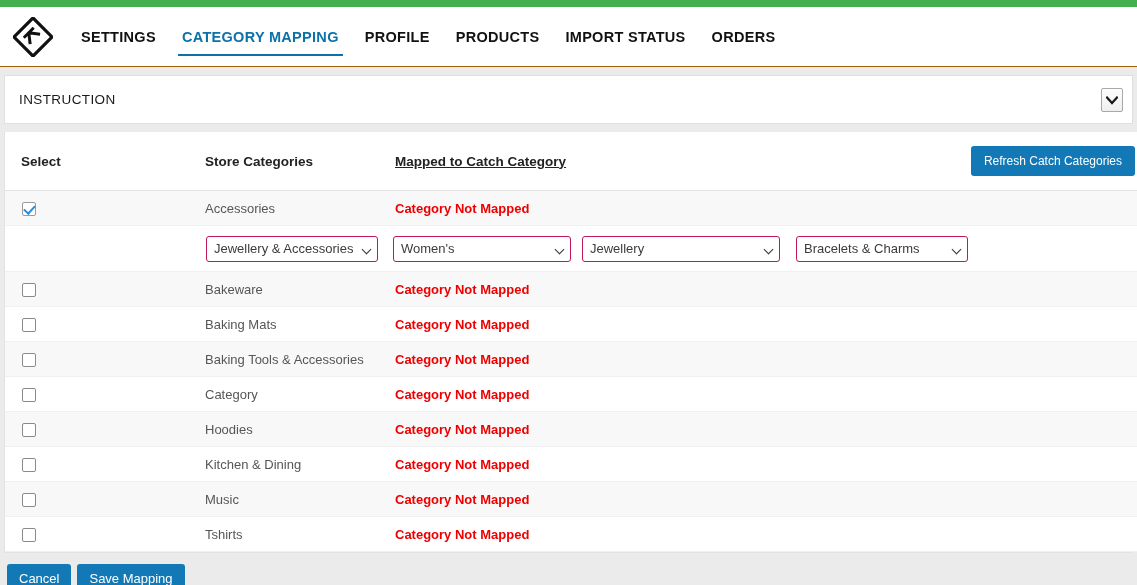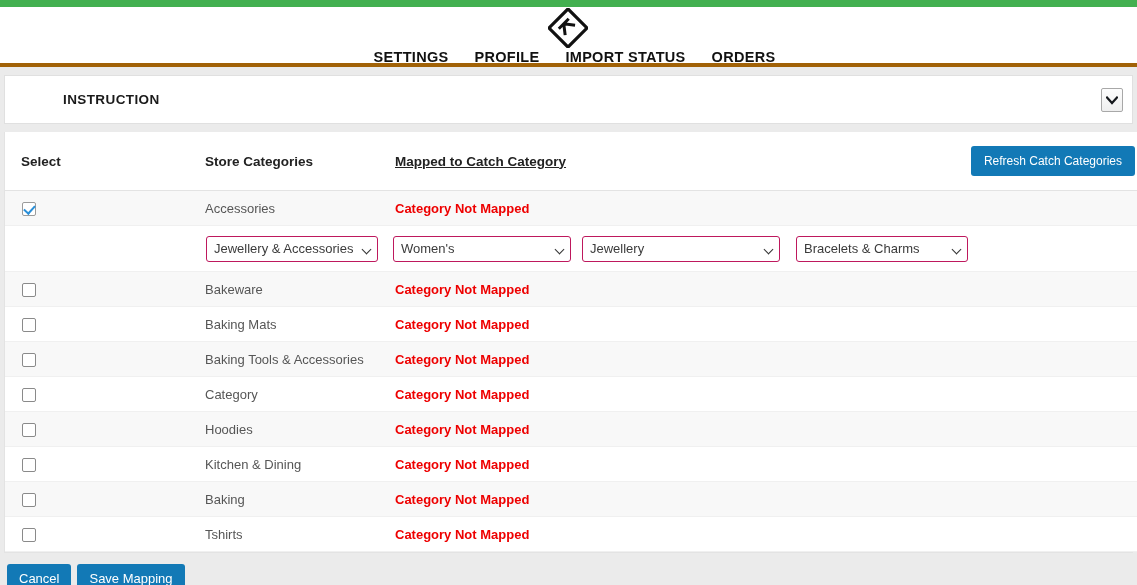--- a/index.html
+++ b/index.html
@@ -19,22 +19,21 @@
     width: 100%;
   }
 
   
   .header {
     background: #ffffff;
     height: 60px;
     display: flex;
     align-items: center;
     padding: 0 0 0 12px;
-    border-bottom: 4px solid #a16207;
-    flex-direction: column;
+    border-bottom: 1px solid #a16207;
   }
   .logo {
     width: 42px;
     height: 42px;
     flex: 0 0 42px;
     display: flex;
     align-items: center;
     justify-content: center;
     margin-right: 14px;
   }
@@ -76,24 +75,23 @@
     background: #ffffff;
     border: 1px solid #e0e0e0;
     height: 49px;
     display: flex;
     align-items: center;
     justify-content: space-between;
     padding: 0 9px 0 14px;
   }
   .instruction-title {
     font-size: 13.5px;
-    font-weight: bold;
+    font-weight: normal;
     color: #1a1a1a;
     letter-spacing: .4px;
-    margin-left: 44px;
   }
   .instruction-toggle {
     width: 22px;
     height: 24px;
     border: 1px solid #a8a8a8;
     border-radius: 2px;
     background: linear-gradient(#fdfdfd, #efefef);
     display: flex;
     align-items: center;
     justify-content: center;
@@ -263,22 +261,28 @@
         <rect x="6.5" y="6.5" width="27" height="27" fill="none" stroke="#111111" stroke-width="3.2"></rect>
         <path d="M14 13 L14 27 M14 20 L23 13 M14 20 L23 27" fill="none" stroke="#111111" stroke-width="3"></path>
       </g>
     </svg>
   </div>
 
   <div class="nav">
     <div class="nav-item">
       <span>SETTINGS</span>
     </div>
+    <div class="nav-item active">
+      <span>CATEGORY MAPPING</span>
+    </div>
     <div class="nav-item">
       <span>PROFILE</span>
+    </div>
+    <div class="nav-item">
+      <span>PRODUCTS</span>
     </div>
     <div class="nav-item">
       <span>IMPORT STATUS</span>
     </div>
     <div class="nav-item">
       <span>ORDERS</span>
     </div>
   </div>
 </div>
 
@@ -401,21 +405,21 @@
         <td class="cell-mapped">
           <span class="not-mapped">Category Not Mapped</span>
         </td>
         <td></td>
       </tr>
 
       <tr class="alt">
         <td class="cell-select">
           <span class="cb"></span>
         </td>
-        <td class="cell-store">Baking</td>
+        <td class="cell-store">Music</td>
         <td class="cell-mapped">
           <span class="not-mapped">Category Not Mapped</span>
         </td>
         <td></td>
       </tr>
 
       <tr class="plain">
         <td class="cell-select">
           <span class="cb"></span>
         </td>

